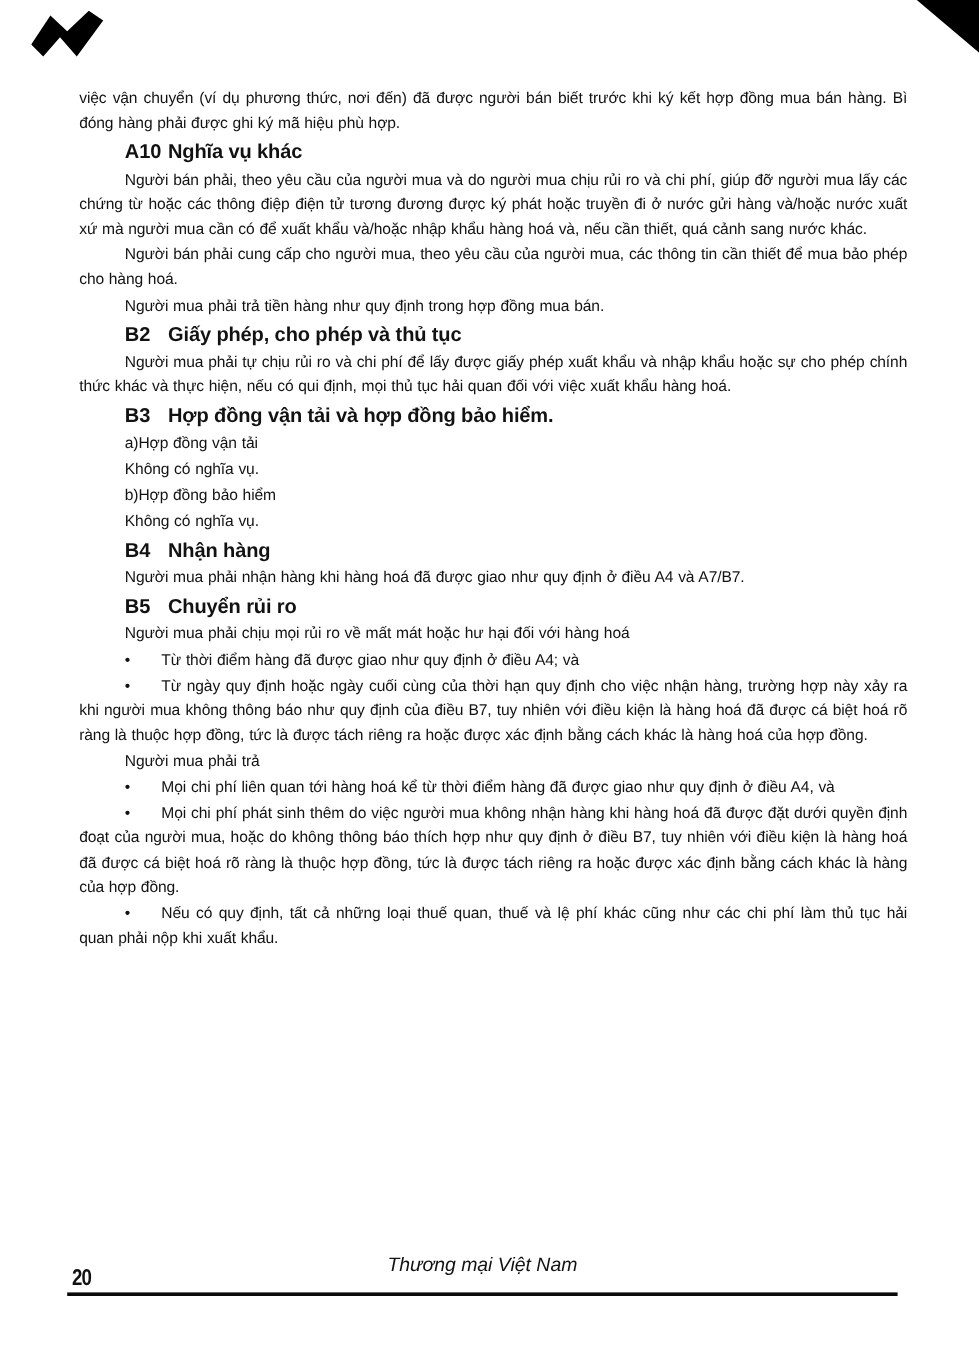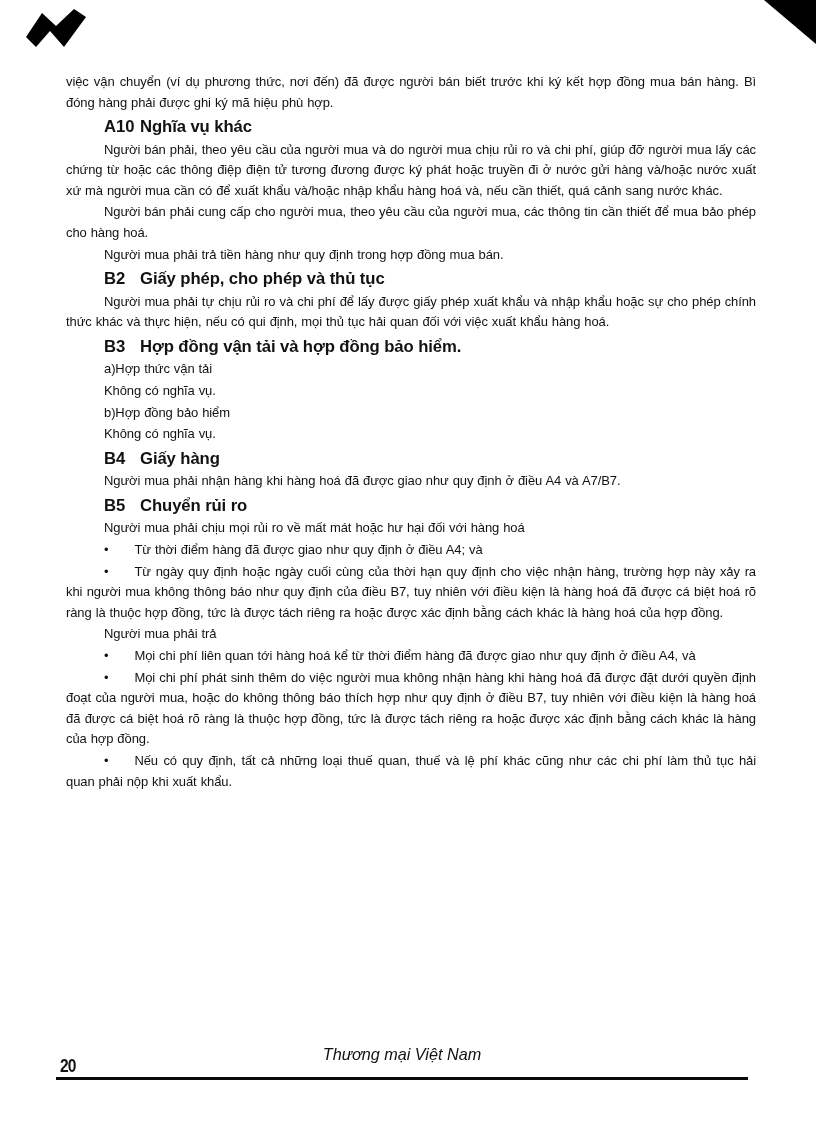--- a/index.html
+++ b/index.html
@@ -83,26 +83,26 @@
 
 
   <p class="para">Người mua phải trả tiền hàng như quy định trong hợp đồng mua bán.</p>
 
   <h3 class="heading"><span class="num">B2</span><span>Giấy phép, cho phép và thủ tục</span></h3>
 
   <p class="para">Người mua phải tự chịu rủi ro và chi phí để lấy được giấy phép xuất khẩu và nhập khẩu hoặc sự cho phép chính thức khác và thực hiện, nếu có qui định, mọi thủ tục hải quan đối với việc xuất khẩu hàng hoá.</p>
 
   <h3 class="heading"><span class="num">B3</span><span>Hợp đồng vận tải và hợp đồng bảo hiểm.</span></h3>
 
-  <p class="pline">a)Hợp thức vận tải</p>
+  <p class="pline">a)Hợp đồng vận tải</p>
   <p class="pline">Không có nghĩa vụ.</p>
   <p class="pline">b)Hợp đồng bảo hiểm</p>
   <p class="pline">Không có nghĩa vụ.</p>
 
-  <h3 class="heading"><span class="num">B4</span><span>Giấy hàng</span></h3>
+  <h3 class="heading"><span class="num">B4</span><span>Nhận hàng</span></h3>
 
   <p class="para">Người mua phải nhận hàng khi hàng hoá đã được giao như quy định ở điều A4 và A7/B7.</p>
 
   <h3 class="heading"><span class="num">B5</span><span>Chuyển rủi ro</span></h3>
 
   <p class="para">Người mua phải chịu mọi rủi ro về mất mát hoặc hư hại đối với hàng hoá</p>
 
   <p class="bullet"><span>•</span><span class="gap"></span><span>Từ thời điểm hàng đã được giao như quy định ở điều A4; và</span></p>
   <p class="bullet"><span>•</span><span class="gap"></span><span>Từ ngày quy định hoặc ngày cuối cùng của thời hạn quy định cho việc nhận hàng, trường hợp này xảy ra khi người mua không thông báo như quy định của điều B7, tuy nhiên với điều kiện là hàng hoá đã được cá biệt hoá rõ ràng là thuộc hợp đồng, tức là được tách riêng ra hoặc được xác định bằng cách khác là hàng hoá của hợp đồng.</span></p>
 

